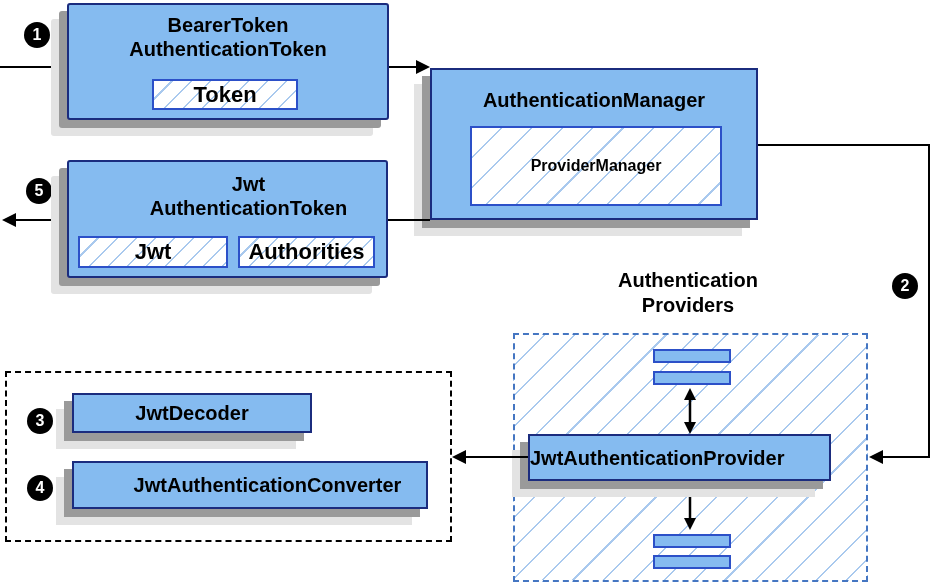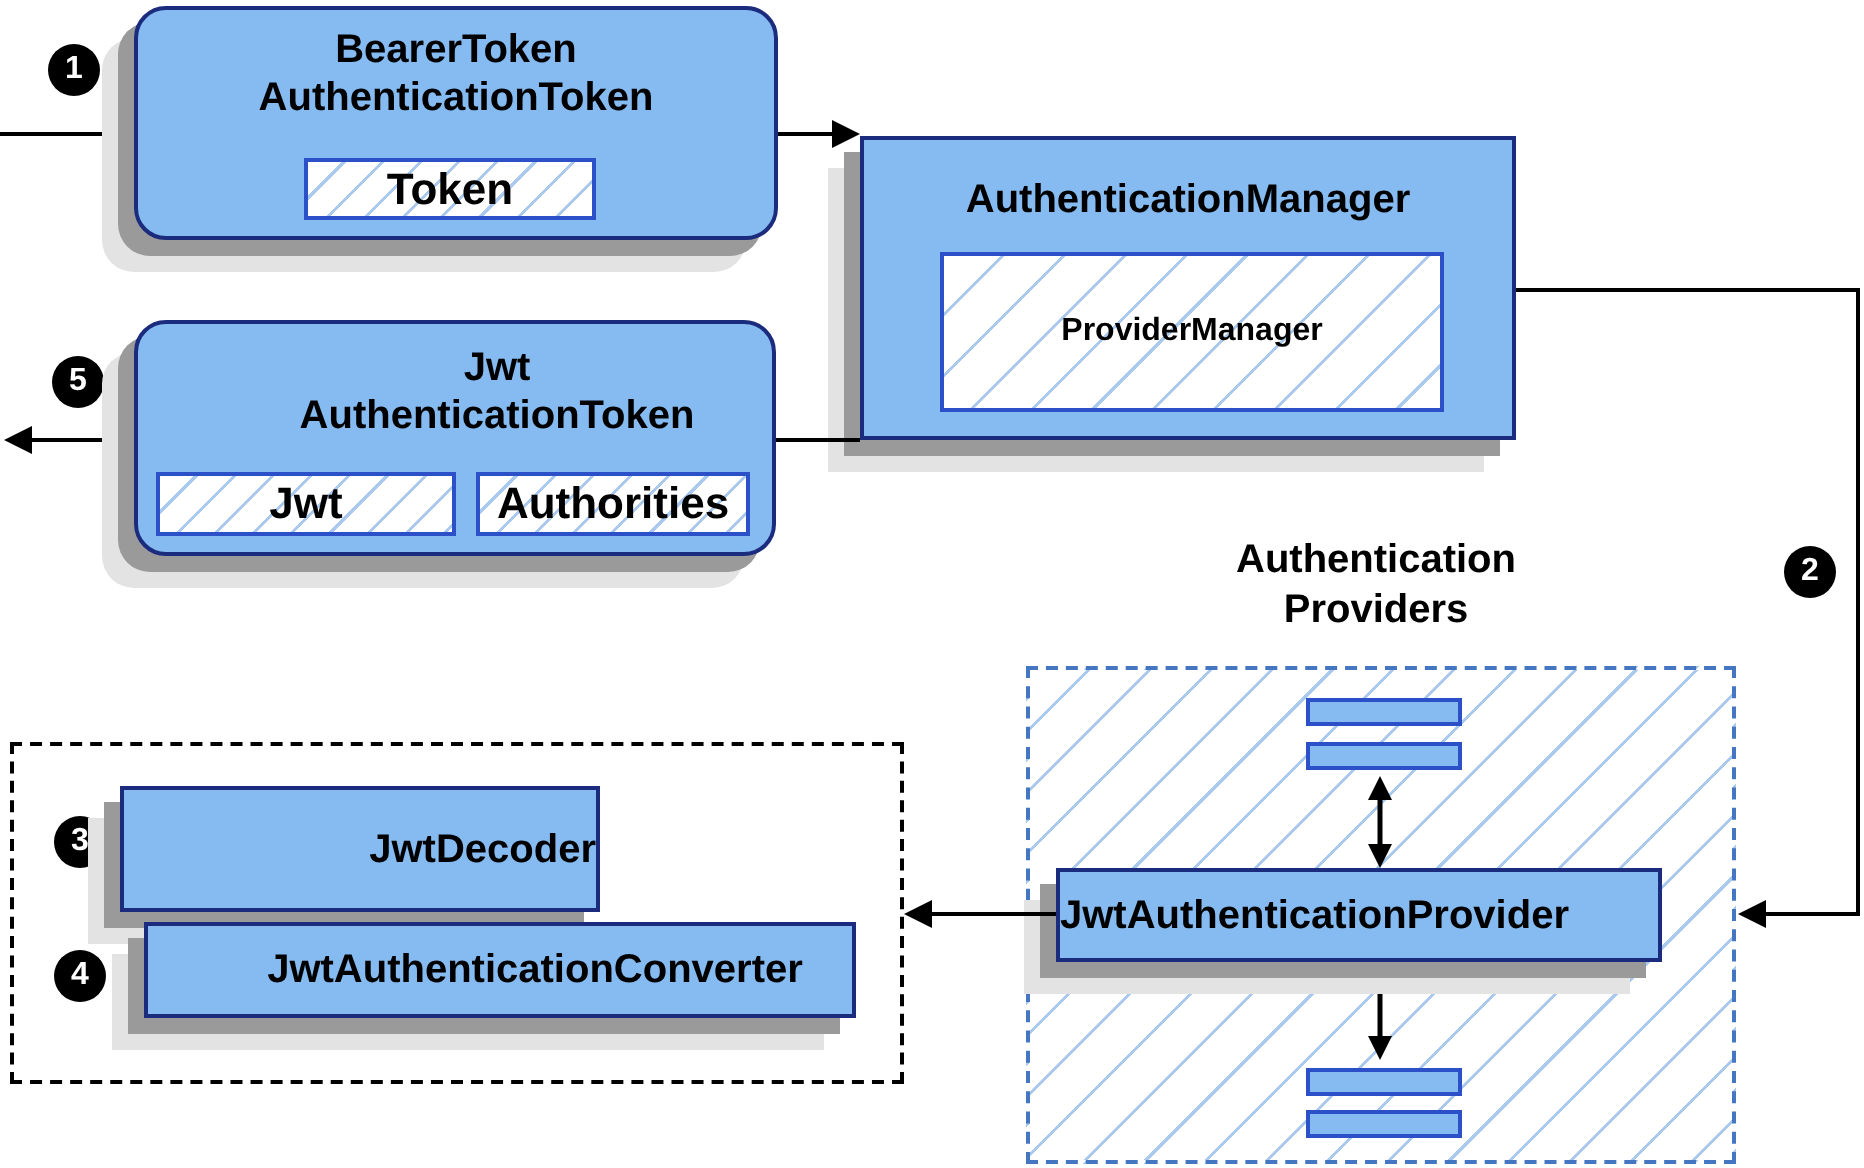--- a/index.html
+++ b/index.html
@@ -6,21 +6,21 @@
   #canvas{
     position:relative;width:932px;height:584px;background:#ffffff;
     font-family:"Liberation Sans","DejaVu Sans",sans-serif;
     color:#000;overflow:hidden;
   }
   .node{
     position:absolute;background:#85BBF0;border:2px solid #1B2C7E;
     box-sizing:border-box;text-align:center;font-weight:bold;
     box-shadow:-8px 8px 0 0 #9a9a9a,-16px 16px 0 0 #e3e3e3;
   }
-  .rounded{border-radius:16px;}
+  .rounded{border-radius:3px;}
   .title{font-size:20px;line-height:24px;font-weight:bold;white-space:nowrap;}
   .chip{
     position:absolute;background-color:#fff;border:2px solid #2C50C8;
     box-sizing:border-box;display:flex;align-items:center;justify-content:center;
     font-size:22px;font-weight:bold;white-space:nowrap;
   }
   .hatch-sm{
     background-image:repeating-linear-gradient(135deg,transparent 0 12px,#A9C9EE 12px 13.5px);
   }
   .hatch-lg{
@@ -145,21 +145,21 @@
   </div>
 
   <div class="arr-left" style="left:452px;top:450px;"></div>
   <div class="line" style="left:466px;top:456px;width:62px;height:2px;"></div>
 
   <div class="dashed-black" style="left:5px;top:371px;width:447px;height:171px;"></div>
 
   <div class="badge" style="left:27px;top:408px;">
       <span>3</span>
     </div>
-  <div class="node" style="left:60px;top:393px;width:240px;height:63px;display:flex;align-items:center;justify-content:flex-end;">
+  <div class="node" style="left:72px;top:393px;width:240px;height:40px;display:flex;align-items:center;justify-content:center;">
     <span class="title">JwtDecoder</span>
   </div>
 
   <div class="badge" style="left:27px;top:475px;">
       <span>4</span>
     </div>
   <div class="node" style="left:72px;top:461px;width:356px;height:48px;display:flex;align-items:center;justify-content:center;padding-left:35px;">
     <span class="title">JwtAuthenticationConverter</span>
   </div>
 

